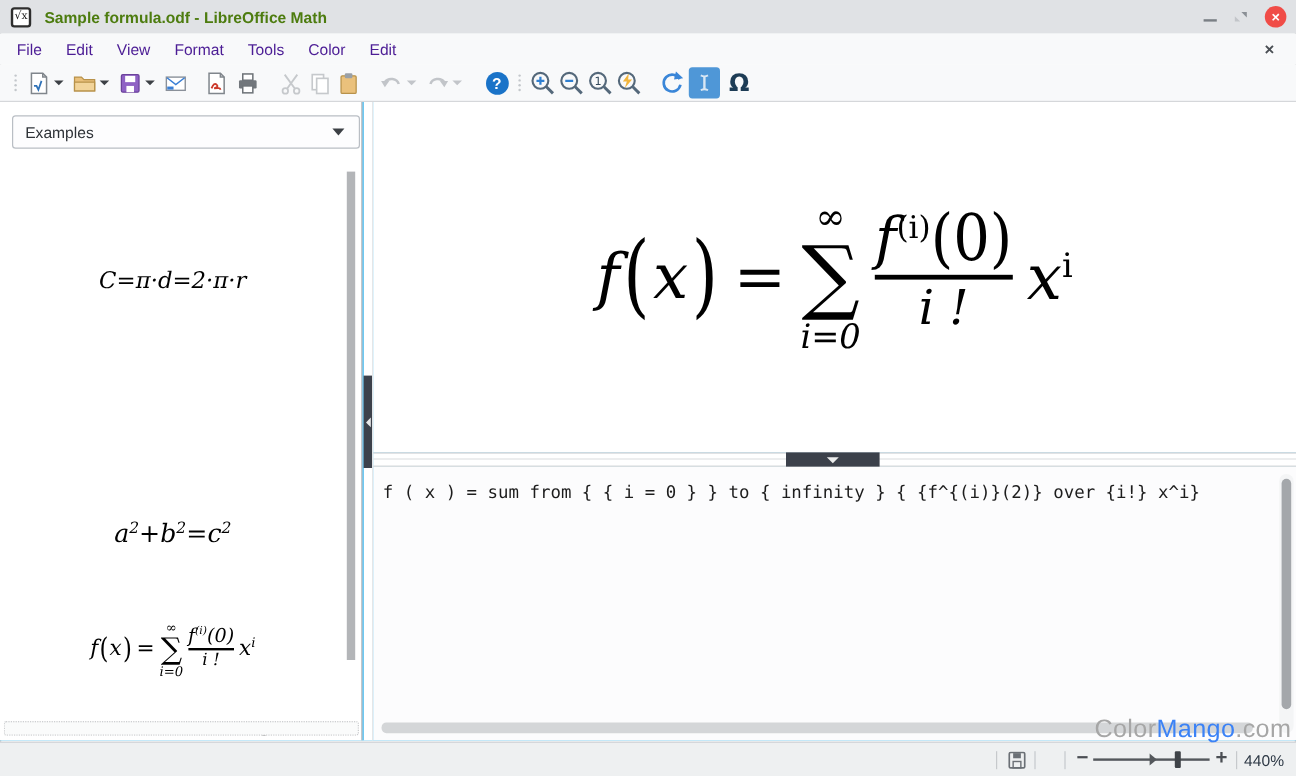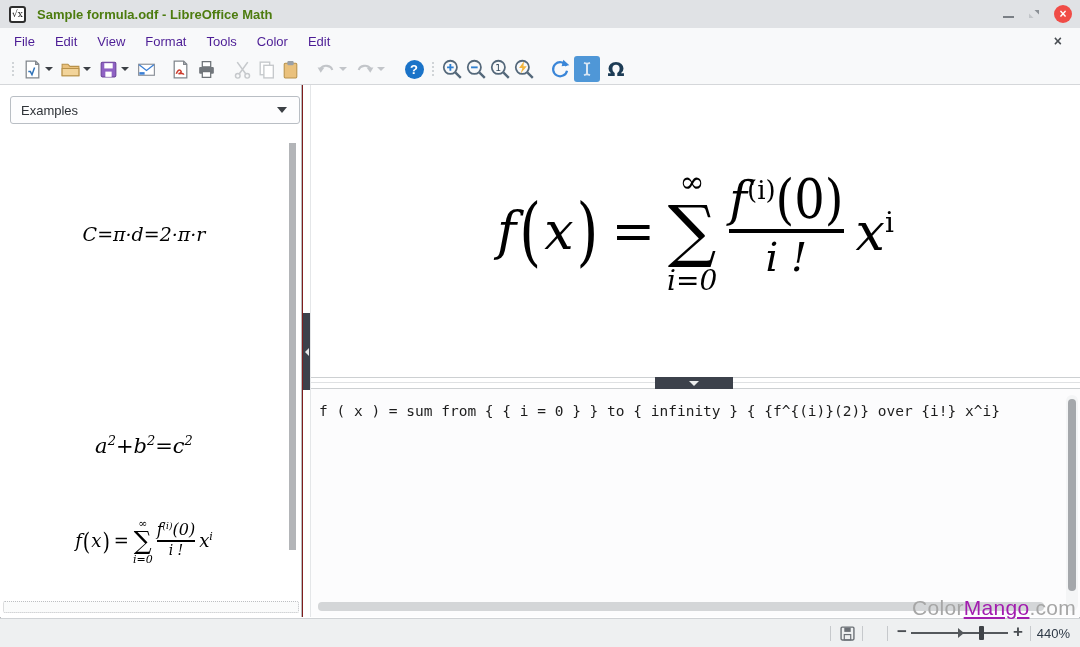--- a/index.html
+++ b/index.html
@@ -32,21 +32,21 @@
   .tbtn svg { display:block; }
   .caret { width:0; height:0; border-left:4px solid transparent; border-right:4px solid transparent; border-top:4px solid #3c4045; margin:0 5px 0 1px; align-self:center; }
   .caret.dis { border-top-color:#c2c5c9; }
   .tb-gap { width:12px; }
   .omega { font-size:20px; font-weight:bold; color:#1d3c55; font-family:"DejaVu Sans",sans-serif; }
   .help-circle { width:19px; height:19px; border-radius:50%; background:#1a73c8; color:#fff; font-size:13px; font-weight:bold;
                  display:flex; align-items:center; justify-content:center; }
   .cursor-btn { width:26px; height:26px; background:#4f97d7; border-radius:3px; display:flex; align-items:center; justify-content:center; }
 
   
-  .content { position:absolute; left:0; top:85px; width:1080px; height:532px; background:#7f1d1d; }
+  .content { position:absolute; left:0; top:85px; width:1080px; height:532px; background:#0ea5e9; }
 
   
   .sidebar { position:absolute; left:0; top:0; width:302px; height:532px; background:#fff; border-right:1px solid #b7babd; }
   .examples-select { position:absolute; left:10px; top:11px; width:290px; height:28px; background:#fdfdfe; border:1px solid #b9bec4;
                      border-radius:3px; display:flex; align-items:center; padding:0 10px; }
   .examples-select .label { font-size:13px; color:#2f3338; }
   .select-caret { position:absolute; right:12px; width:0; height:0; border-left:5px solid transparent; border-right:5px solid transparent; border-top:6px solid #3c4045; }
   .examples-list { position:absolute; left:0; top:48px; width:302px; height:480px; overflow:hidden; }
   .ex-item { position:absolute; left:0; width:288px; text-align:center; font-family:"DejaVu Serif",serif; font-style:italic; color:#000; }
   .ex-item sup { font-size:62%; font-style:italic; }
@@ -118,21 +118,21 @@
 
   
   .command-editor { position:absolute; left:311px; top:304px; width:769px; height:228px; background:#fcfcfd; }
   .command-text { position:absolute; left:8px; top:14px; width:740px; font-family:"DejaVu Sans Mono",monospace; font-size:14.5px; color:#1d1d1d; white-space:pre; }
   .cmd-vscroll-track { position:absolute; right:2px; top:6px; width:12px; height:216px; background:#f4f5f6; border-radius:6px; }
   .cmd-vscroll { position:absolute; right:4px; top:10px; width:8px; height:192px; background:#a4a7ab; border-radius:4px; }
   .cmd-hscroll { position:absolute; left:7px; top:213px; width:726px; height:9px; background:#d4d6d8; border-radius:4px; }
 
   
   .watermark { position:absolute; left:912px; top:596px; font-size:21px; color:#a6a6a6; letter-spacing:.3px; z-index:5; }
-  .watermark .mango { color:#a21caf;text-decoration:underline; }
+  .watermark .mango { color:#3b82f6; }
 
   
   .statusbar { position:absolute; left:0; top:618px; width:1080px; height:29px; background:#eef0f1; border-top:1px solid #cfd2d5; }
   .sb-sep { position:absolute; top:7px; width:1px; height:15px; background:#c6c9cc; }
   .save-state { position:absolute; left:840px; top:7px; }
   .zoom-minus, .zoom-plus { position:absolute; top:3px; font-size:17px; color:#4a4e53; font-weight:bold; }
   .zoom-track { position:absolute; left:911px; top:13px; width:97px; height:2px; background:#54585c; }
   .zoom-marker { position:absolute; left:958px; top:9px; width:0; height:0; border-top:5px solid transparent; border-bottom:5px solid transparent; border-left:6px solid #54585c; }
   .zoom-thumb { position:absolute; left:979px; top:7px; width:5px; height:14px; background:#3f4348; border-radius:1px; }
   .zoom-level { position:absolute; right:10px; top:7px; font-size:13px; color:#2e3946; }

